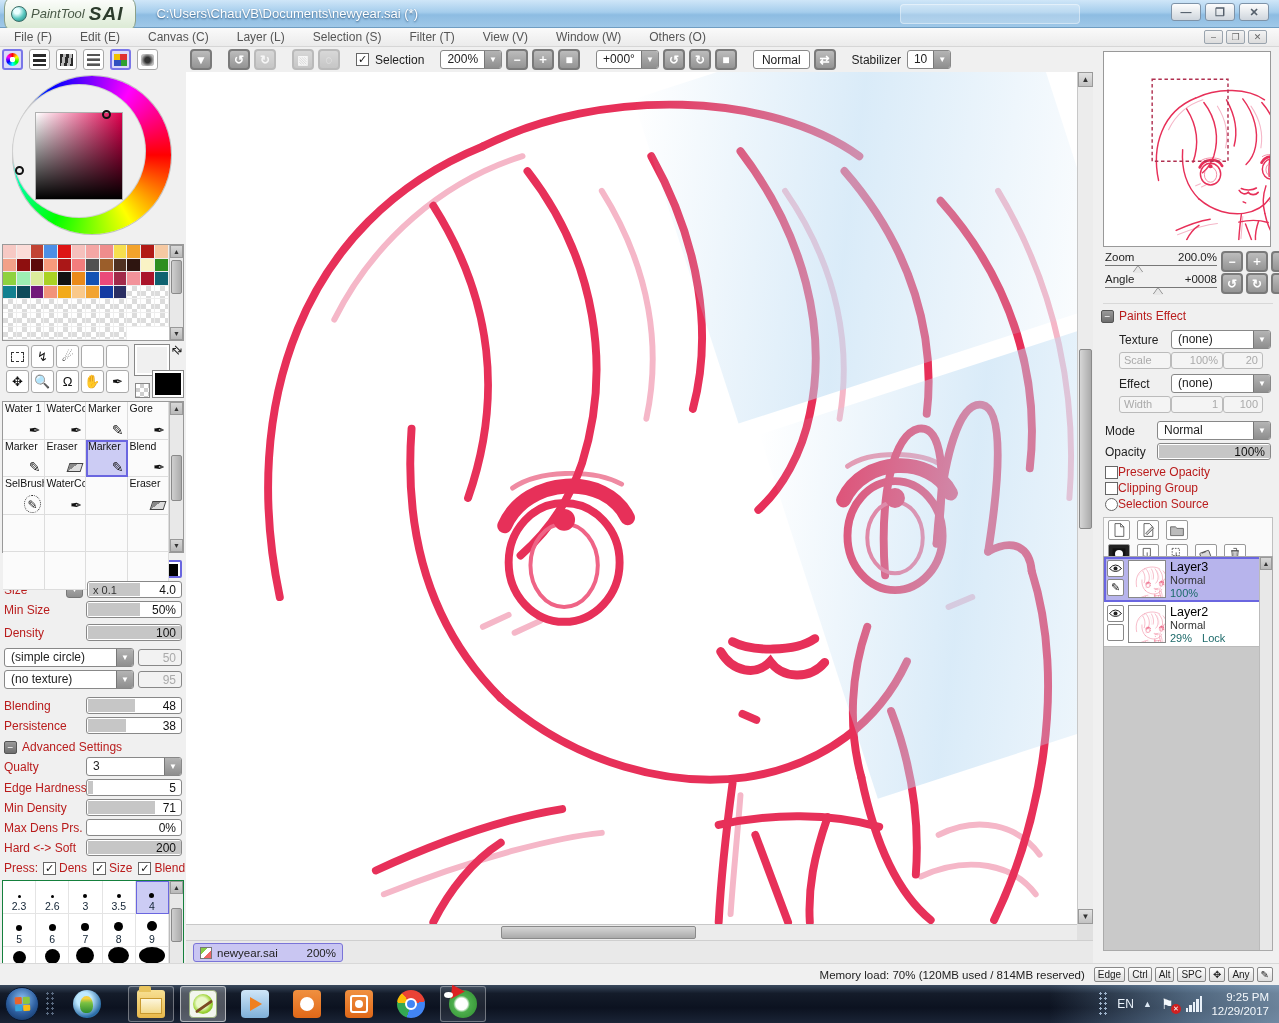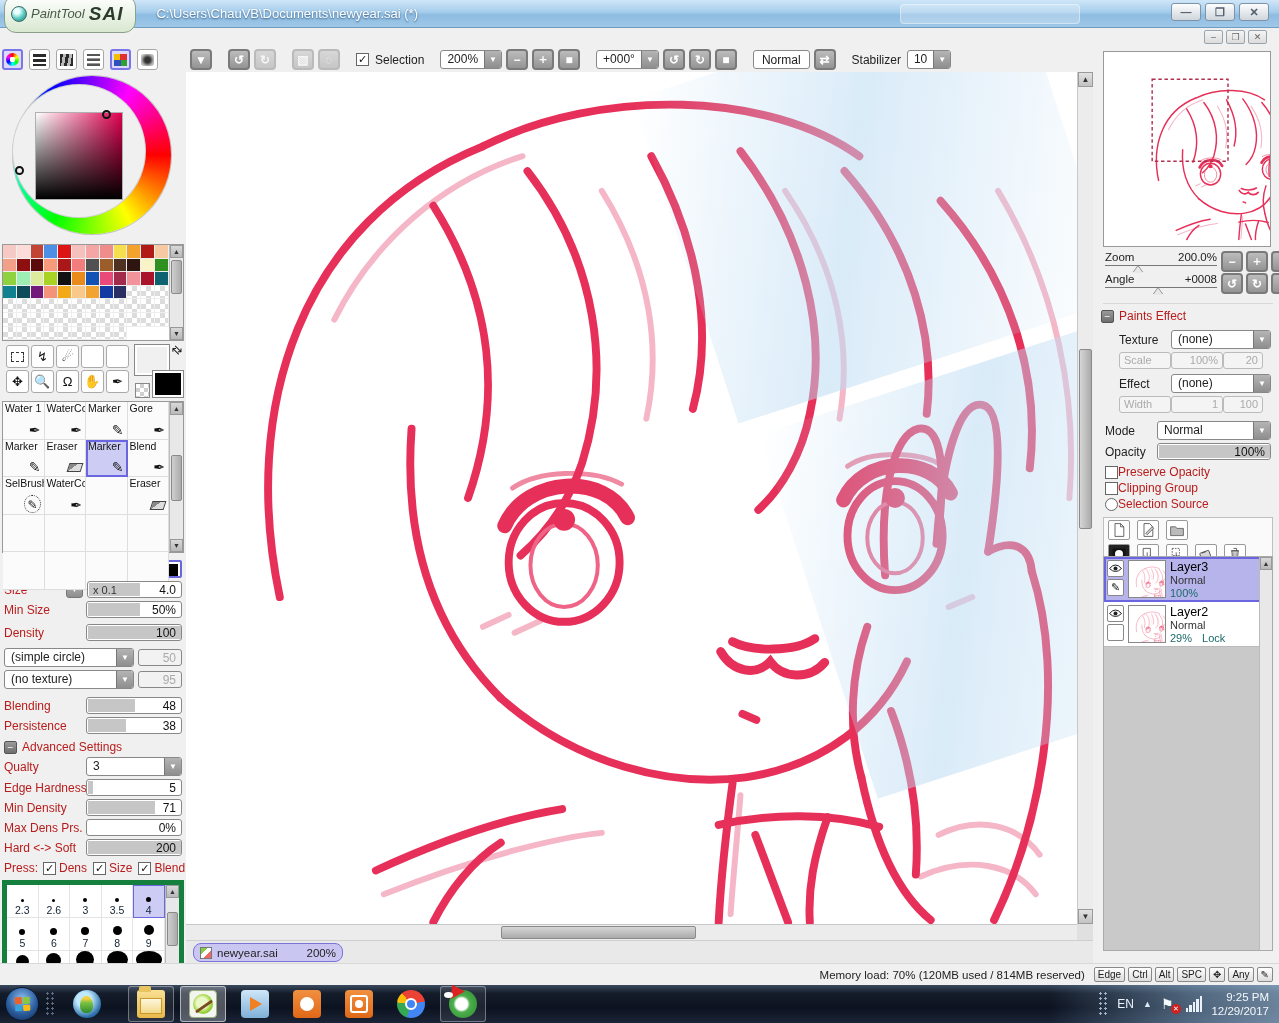--- a/index.html
+++ b/index.html
@@ -121,21 +121,21 @@
   .shape-btn.sel { border:2px solid #6a66e0; }
   .shape-s1 { width:0; height:0; border-left:7px solid transparent; border-right:7px solid transparent; border-bottom:12px solid #000; }
   .shape-s2 { width:14px; height:11px; background:#000; border-radius:50% 50% 0 0; }
   .shape-s3 { width:15px; height:10px; background:#000; border-radius:40% 40% 20% 20%; }
   .shape-s4 { width:14px; height:12px; background:#000; }
   .sec-head { display:flex; align-items:center; gap:5px; margin:6px 4px 0 4px; }
   .collapse-box { width:13px; height:13px; background:linear-gradient(#9a9a9a,#6e6e6e); border:1px solid #555;
     border-radius:2px; color:#fff; font-size:10px; line-height:11px; text-align:center; }
   .press-row { display:flex; align-items:center; gap:5px; margin:5px 4px 0 4px; }
 
-  #sizes-panel { position:relative; margin:5px 2px 0 2px; height:108px; background:#fff; border:5px solid #15803d; display:flex; overflow:hidden; }
+  #sizes-panel { position:relative; margin:5px 2px 0 2px; height:108px; background:#fff; border:1px solid #15803d; display:flex; overflow:hidden; }
   #sizes-grid { flex:1; display:grid; grid-template-columns:repeat(5,1fr); grid-auto-rows:33px; }
   .size-cell { border-right:1px solid #e4e4e4; border-bottom:1px solid #e4e4e4; display:flex; flex-direction:column;
     align-items:center; justify-content:flex-end; padding-bottom:1px; }
   .size-cell.sel { background:#ccccf4; outline:1px solid #6a66e0; outline-offset:-1px; }
   .size-dot { border-radius:50%; background:#000; margin-bottom:2px; width:var(--d,3px); height:var(--d,3px); }
   .size-num { font-size:10.5px; color:#123; height:12px; }
 
   
   #canvas-wrap { position:absolute; left:186px; top:72px; width:907px; height:868px; background:#e4e4e4; }
   #canvas { position:absolute; left:0; top:0; right:16px; bottom:16px; background:#fff; overflow:hidden; }
@@ -146,21 +146,21 @@
   #cv-hsb { position:absolute; left:0; right:16px; bottom:0; height:16px; background:#ececec; border-top:1px solid #c8c8c8; }
   .sb-btn { height:15px; background:linear-gradient(#e2e2e2,#c2c2c2); border:1px solid #9a9a9a; color:#333;
     font-size:8px; text-align:center; line-height:14px; }
   #cv-vthumb { margin:262px 1px 0 1px; height:180px; background:linear-gradient(90deg,#d6d6d6,#aaaaaa); border:1px solid #8a8a8a; border-radius:2px; }
   #cv-hthumb { position:absolute; left:315px; top:1px; width:195px; height:13px;
     background:linear-gradient(#d6d6d6,#aaaaaa); border:1px solid #8a8a8a; border-radius:2px; }
   #cv-corner { position:absolute; right:0; bottom:0; width:16px; height:16px; background:#e0e0e0; }
 
   #tabstrip { position:absolute; left:186px; top:940px; width:907px; height:23px; background:#e9e9e9; border-top:1px solid #cfcfcf; }
   .doc-tab { position:absolute; left:7px; top:2px; width:150px; height:19px; background:#c9c6f2; border:1px solid #7a74d8;
-    border-radius:8px; display:flex; align-items:center; padding:0 6px; gap:5px; }
+    border-radius:3px; display:flex; align-items:center; padding:0 6px; gap:5px; }
   .doc-ic { width:12px; height:12px; background:linear-gradient(135deg,#8c4 30%, #fff 30% 60%, #e66 60%); border:1px solid #777; }
   .doc-name { font-size:11.5px; }
   .doc-zoom { margin-left:auto; font-size:11.5px; }
 
   
   #rightpanel { position:absolute; left:1097px; top:47px; width:182px; height:916px; background:#f0f0f0; }
   #nav-thumb { position:absolute; left:6px; top:4px; width:168px; height:196px; background:#fff; border:1px solid #999; }
   #nav-thumb svg { width:100%; height:100%; }
   .nav-row { position:absolute; left:8px; width:112px; height:20px; }
   .nav-track { position:absolute; left:0; right:0; top:14px; border-bottom:1px solid #777; }
@@ -343,20 +343,32 @@
     </div>
     <span class="title-text">C:\Users\ChauVB\Documents\newyear.sai (*)</span>
     <div class="ghost-win"></div>
     <div class="win-btns">
       <div class="win-btn">—</div>
       <div class="win-btn">❐</div>
       <div class="win-btn">✕</div>
     </div>
   </div>
 
+  <div id="menubar">
+
+  <span class="menu-item">File (F)</span>
+      <span class="menu-item">Edit (E)</span>
+      <span class="menu-item">Canvas (C)</span>
+      <span class="menu-item">Layer (L)</span>
+      <span class="menu-item">Selection (S)</span>
+      <span class="menu-item">Filter (T)</span>
+      <span class="menu-item">View (V)</span>
+      <span class="menu-item">Window (W)</span>
+      <span class="menu-item">Others (O)</span>
+    </div>
   <div class="mdi-btns" style="position:absolute; top:30px; right:12px;">
     <div class="mdi-btn">–</div>
     <div class="mdi-btn">❐</div>
     <div class="mdi-btn">✕</div>
   </div>
 
   <div id="toolbar">
     <div class="mini-ic sel">
         <span class="ic-wheel"></span>
       </div>

